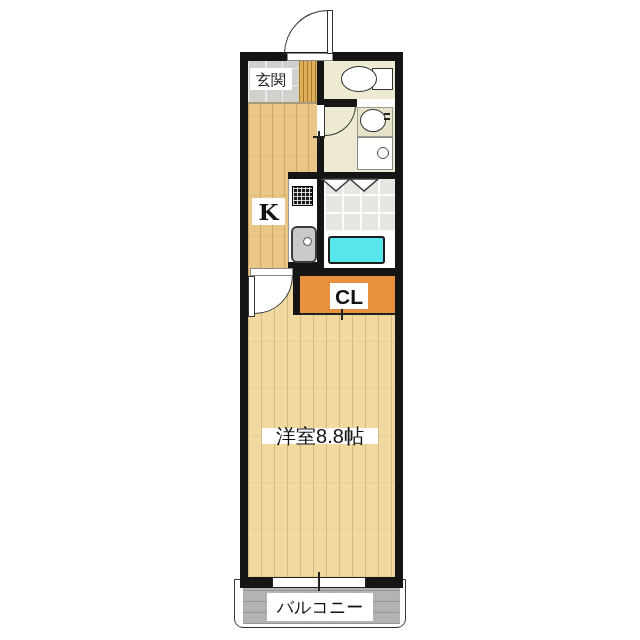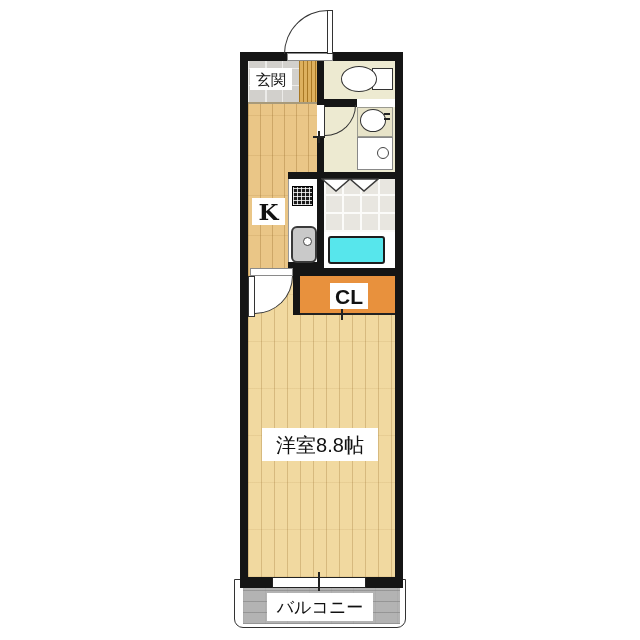--- a/index.html
+++ b/index.html
@@ -115,16 +115,16 @@
 
   <div class="el tub" style="left:328px;top:236px;width:57px;height:28px;"></div>
 
   <div class="el stove" style="left:292px;top:186px;width:21px;height:20px;"></div>
   <div class="el sink" style="left:291px;top:226px;width:26px;height:37px;"></div>
   <div class="el round" style="left:303px;top:237px;width:9px;height:9px;background:#fff;border:1.5px solid #444;"></div>
 
   <div class="el label" style="left:250px;top:68px;width:42px;height:22px;font-size:15px;">玄関</div>
   <div class="el label" style="left:252px;top:198px;width:33px;height:27px;font-size:23px;font-weight:bold;font-family:'DejaVu Serif',serif;">K</div>
   <div class="el label" style="left:330px;top:283px;width:38px;height:26px;font-size:21px;font-weight:bold;">CL</div>
-  <div class="el label" style="left:262px;top:428px;width:116px;height:33px;font-size:20px;">洋室8.8帖</div>
+  <div class="el label" style="left:262px;top:428px;width:116px;height:16px;font-size:20px;">洋室8.8帖</div>
   <div class="el label" style="left:267px;top:593px;width:106px;height:28px;font-size:17px;">バルコニー</div>
 
 </div>
 
 </body></html>

